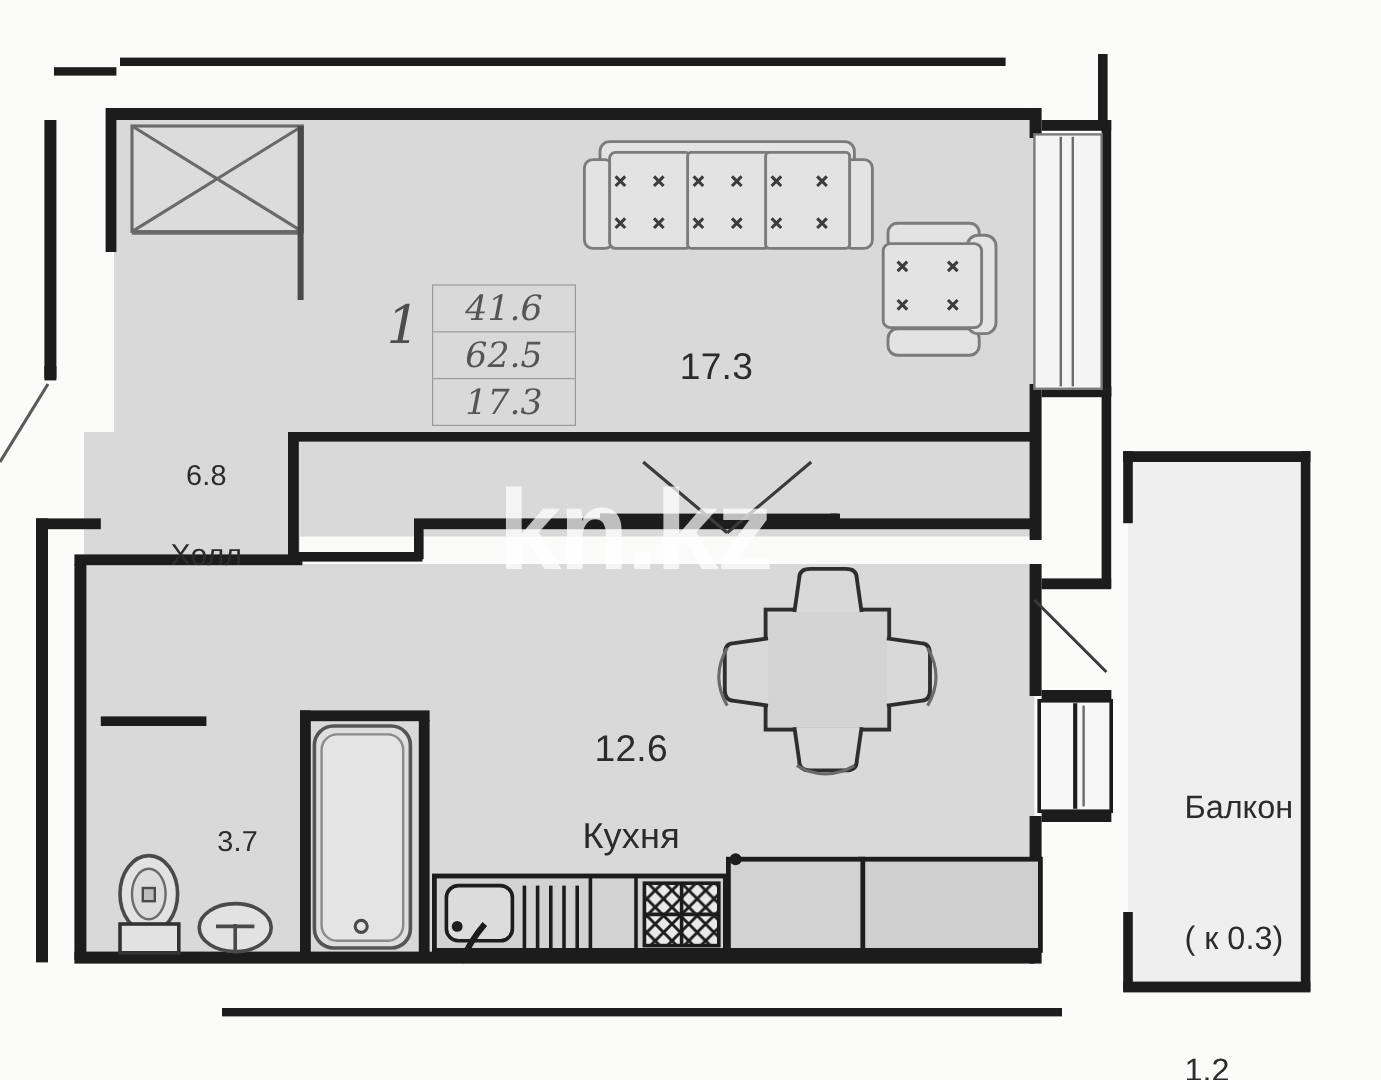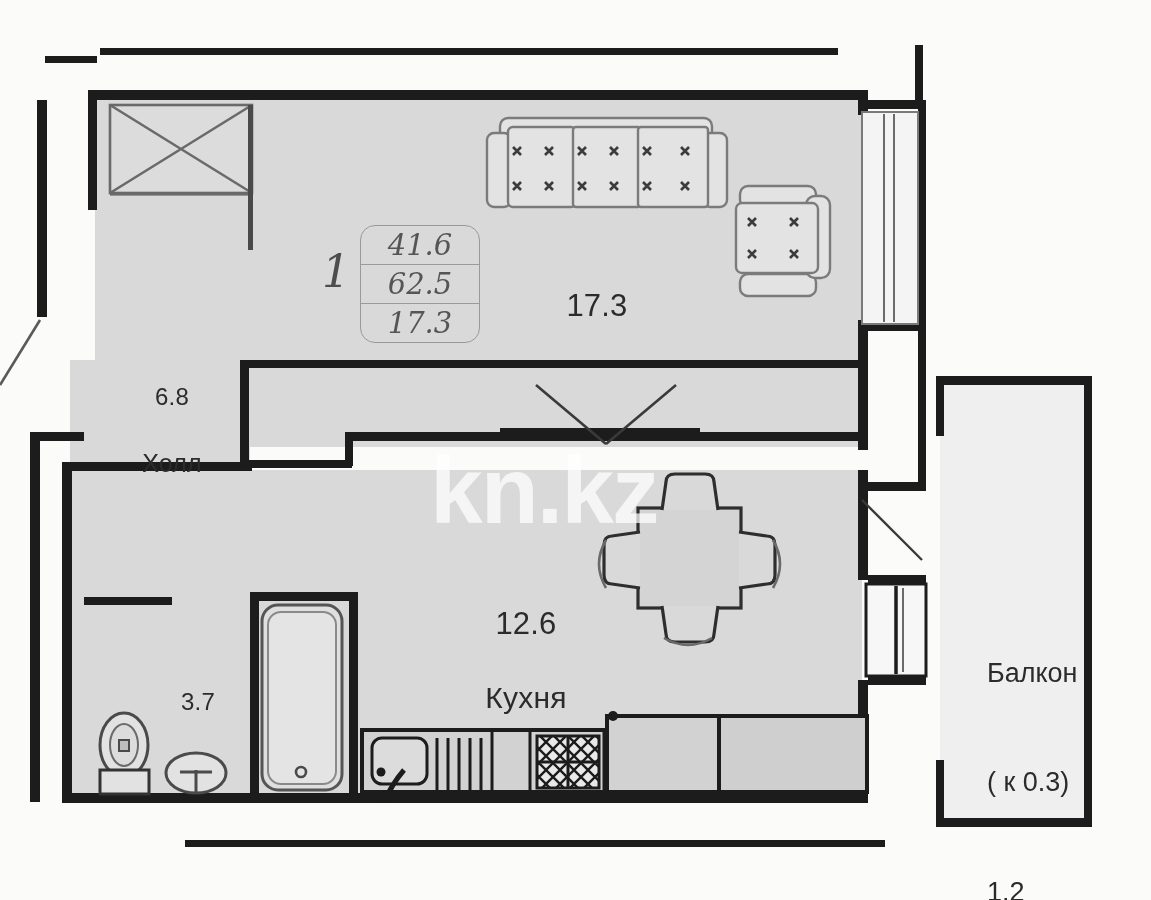--- a/index.html
+++ b/index.html
@@ -78,26 +78,25 @@
   .rooms-count {
     position: absolute;
     font-family: "DejaVu Serif", serif;
     font-style: italic;
     font-size: 44px;
     color: #4d4d4d;
   }
 
   .watermark {
     position: absolute;
-    left: 430px;
+    left: 415px;
     top: 392px;
     width: 320px;
     height: 100px;
     pointer-events: none;
-    margin-top: 48px;
   }
   .watermark .wm-text {
     font-family: "Liberation Sans", sans-serif;
     font-weight: 700;
     font-size: 95px;
     color: rgba(255,255,255,0.72);
     letter-spacing: -2px;
     line-height: 100px;
   }
 </style>
@@ -322,21 +321,21 @@
       <rect x="537" y="736" width="62" height="52" fill="url(#burner-grid)" stroke="#1c1c1c" stroke-width="3"></rect>
       <line x1="537" y1="762" x2="599" y2="762" stroke="#1c1c1c" stroke-width="3"></line>
       <line x1="568" y1="736" x2="568" y2="788" stroke="#1c1c1c" stroke-width="3"></line>
       <line x1="604" y1="730" x2="604" y2="792" stroke="#1c1c1c" stroke-width="3"></line>
     </g>
 
   </svg>
 
   <div class="rooms-count" style="left:322px; top:246px;">1</div>
 
-  <div class="area-table" style="left:360px; top:225px;border-radius:15px;">
+  <div class="area-table" style="left:360px; top:237px;">
     <div class="cell">41.6</div>
     <div class="cell">62.5</div>
     <div class="cell last">17.3</div>
   </div>
 
   <div class="lbl" style="left:497px; top:250px; width:200px;">
     <span class="num">17.3</span>
   </div>
 
   <div class="lbl lbl-small" style="left:88px; top:345px; width:168px;">

